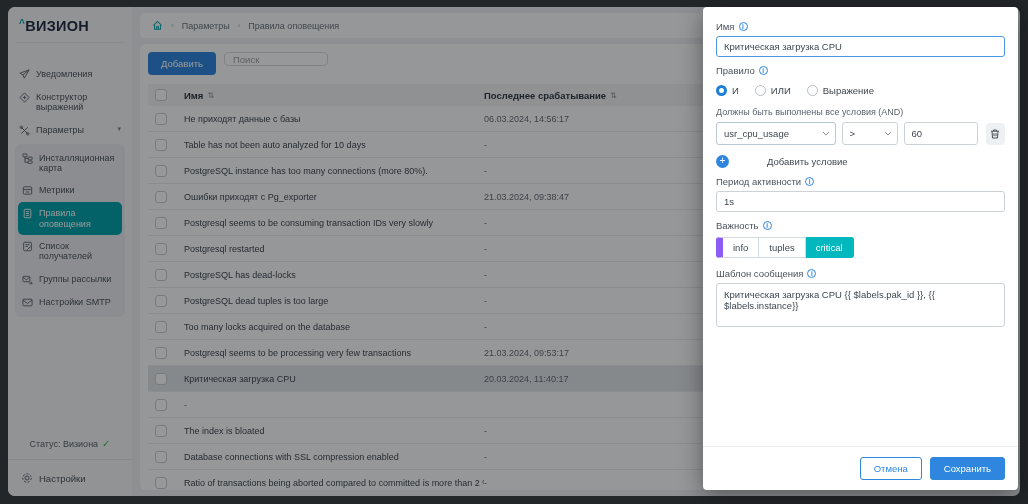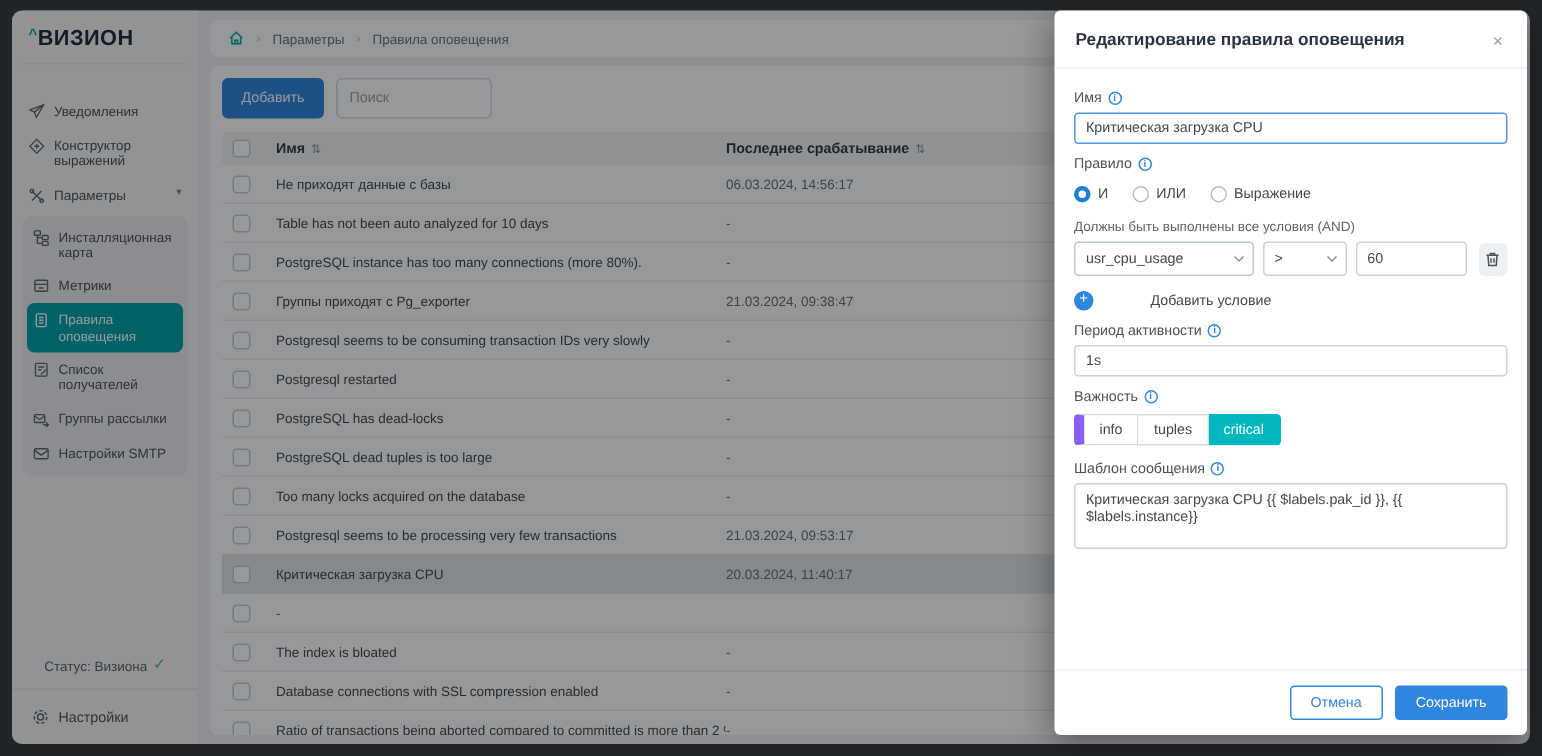--- a/index.html
+++ b/index.html
@@ -46,21 +46,21 @@
                align-items:center; gap:8px; padding:0 12px; font-size:9px; color:#69727a;
                flex-shrink:0; }
   .crumb-sep { color:#b4bac0; font-size:8px; }
   .crumb-home { color:#00a8b0; }
 
   .card { flex:1; min-height:0; background:#fdfdfe; border-radius:5px; padding:8px 8px 0;
           display:flex; flex-direction:column; overflow:hidden; }
   .toolbar { display:flex; gap:8px; margin-bottom:9px; flex-shrink:0; }
   .btn-add { background:#2e86de; color:#fff; border:none; border-radius:4px;
              font-size:9.5px; padding:6px 13px; font-family:inherit; cursor:pointer; }
-  .search { width:104px; height:27px; border:1px solid #d7dbdf; border-radius:4px;
+  .search { width:104px; height:14px; border:1px solid #d7dbdf; border-radius:4px;
             font-size:9.5px; padding:0 8px; color:#3f474f; font-family:inherit; background:#fff; }
   .search::placeholder { color:#9aa1a8; }
 
   .thead { display:flex; align-items:center; background:#f1f3f5; height:22px;
            font-size:9.5px; font-weight:bold; color:#30373e; border-radius:3px; flex-shrink:0; }
   .c-check { width:36px; padding-left:7px; display:flex; align-items:center; }
   .c-name  { width:300px; display:flex; align-items:center; gap:4px; }
   .c-last  { width:220px; display:flex; align-items:center; gap:4px; }
   .c-crit  { flex:1; overflow:hidden; white-space:nowrap; }
   .sort { color:#8d949b; font-size:8px; font-weight:normal; }
@@ -306,21 +306,21 @@
             </div>
     <div class="c-name cell-name">PostgreSQL instance has too many connections (more 80%).</div>
     <div class="c-last cell-last">-</div>
     <div class="c-crit"></div>
   </div>
 
   <div class="trow">
     <div class="c-check">
               <span class="checkbox"></span>
             </div>
-    <div class="c-name cell-name">Группы приходят с Pg_exporter</div>
+    <div class="c-name cell-name">Ошибки приходят с Pg_exporter</div>
     <div class="c-last cell-last">21.03.2024, 09:38:47</div>
     <div class="c-crit"></div>
   </div>
 
   <div class="trow">
     <div class="c-check">
               <span class="checkbox"></span>
             </div>
     <div class="c-name cell-name">Postgresql seems to be consuming transaction IDs very slowly</div>
     <div class="c-last cell-last">-</div>
@@ -416,24 +416,20 @@
     <div class="c-crit"></div>
   </div>
 </div>
     </div>
   </div>
 </div>
 
 <div class="overlay"></div>
 
 <div class="modal">
-  <div class="m-head">
-    <span class="m-title">Редактирование правила оповещения</span>
-    <span class="m-close">×</span>
-  </div>
 
   <div class="m-body">
     <div class="f-label">
       <span>Имя</span>
       <span class="info-ic">i</span>
     </div>
     <input class="tinput focused" value="Критическая загрузка CPU" style="">
 
     <div class="f-label">
       <span>Правило</span>

